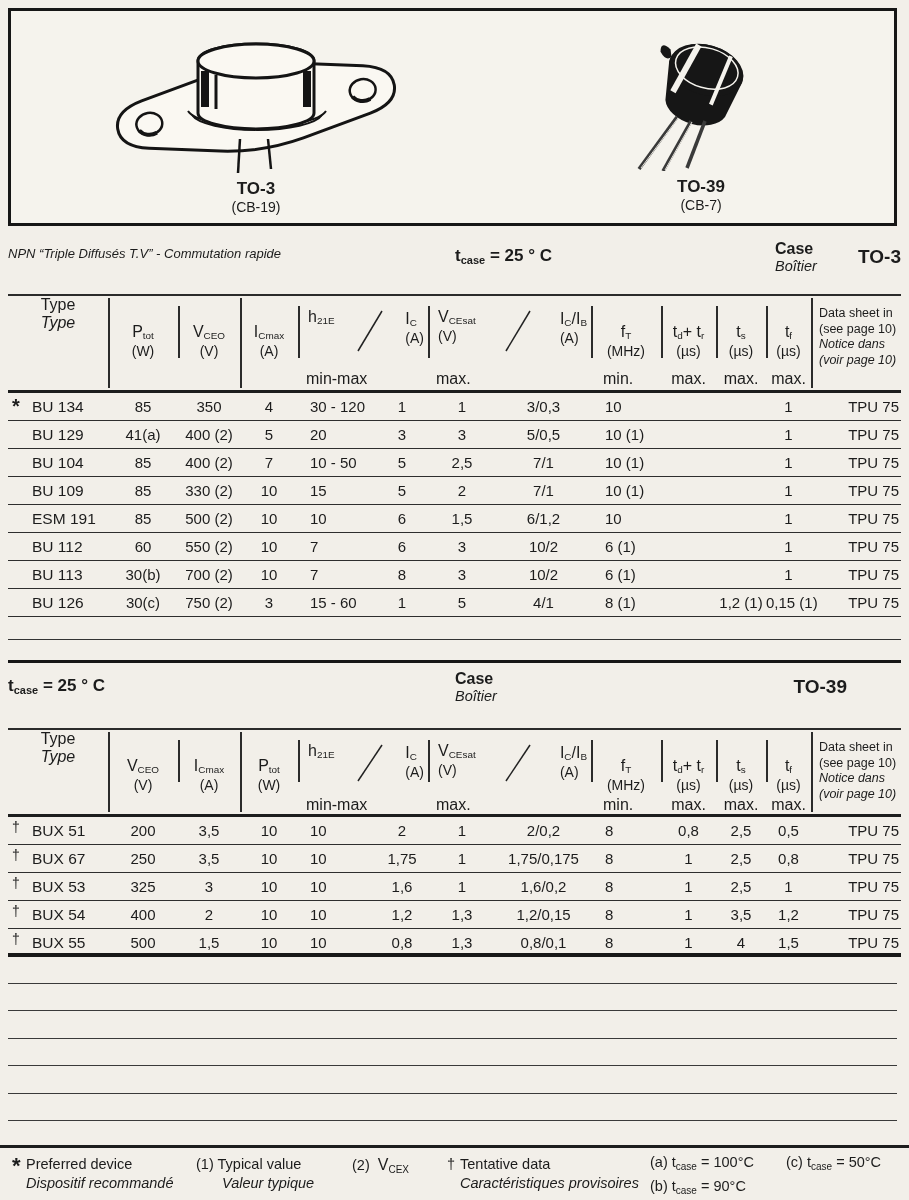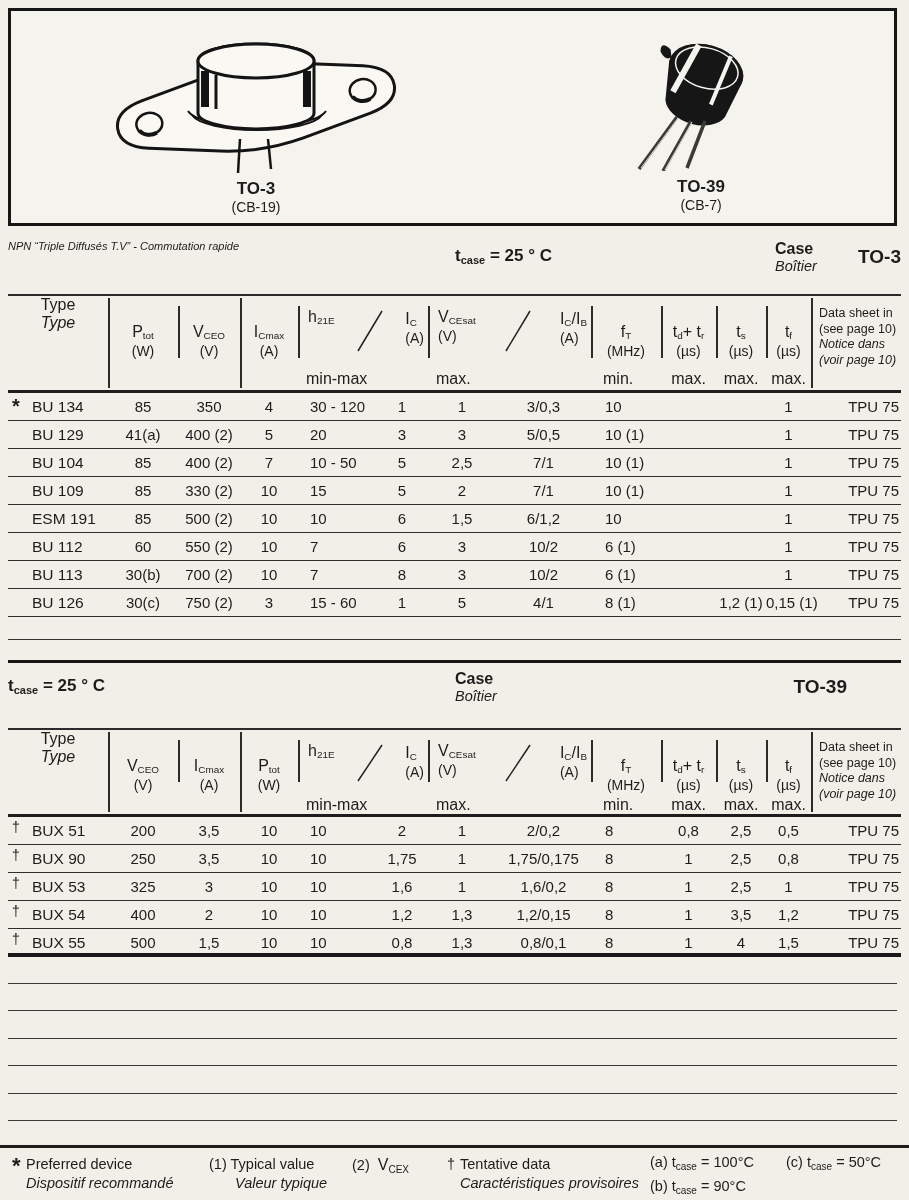--- a/index.html
+++ b/index.html
@@ -27,21 +27,21 @@
 
   
   .sec-head {
     position:absolute; left:8px; width:893px; height:56px;
     display:grid; grid-template-columns:447px 320px 72px 54px;
     align-items:start;
   }
   .sec1 { top:238px; }
   .sec2 { top:660px; border-top:3px solid #161616; padding-top:5px; height:64px; }
   .sec-title-en { font-weight:bold; font-size:18px; letter-spacing:0.2px; }
-  .sec-title-fr { font-style:italic; font-size:11px; margin-top:2px; }
+  .sec-title-fr { font-style:italic; font-size:13px; margin-top:8px; }
   .tcase { font-weight:bold; font-size:17px; padding-top:8px; }
   .tcase sub { font-size:11px; }
   .case-lbl { padding-top:2px; }
   .case-en { font-weight:bold; font-size:16px; }
   .case-fr { font-style:italic; font-size:14.5px; }
   .case-type { font-weight:bold; font-size:19px; padding-top:8px; text-align:right; }
 
   
   .dtable { position:absolute; left:8px; width:893px; }
   .t1 { top:294px; }
@@ -471,21 +471,21 @@
         <div class="cell c5">2</div>
         <div class="cell c6">1</div>
         <div class="cell c7">2/0,2</div>
         <div class="cell c8">8</div>
         <div class="cell c9">0,8</div>
         <div class="cell c10">2,5</div>
         <div class="cell c11">0,5</div>
         <div class="cell c12">TPU 75</div>
       </div>
       <div class="trow">
-        <div class="cell c0"><span class="marker m-dagger">†</span><span>BUX 90</span></div>
+        <div class="cell c0"><span class="marker m-dagger">†</span><span>BUX 67</span></div>
         <div class="cell c1">250</div>
         <div class="cell c2">3,5</div>
         <div class="cell c3">10</div>
         <div class="cell c4">10</div>
         <div class="cell c5">1,75</div>
         <div class="cell c6">1</div>
         <div class="cell c7">1,75/0,175</div>
         <div class="cell c8">8</div>
         <div class="cell c9">1</div>
         <div class="cell c10">2,5</div>
@@ -548,21 +548,21 @@
   <div class="rline"></div>
   <div class="rline"></div>
 </div>
 
 <div class="footer">
   <div class="fn" style="left:26px; top:8px">
     <span class="fn-star">*</span>
     <div>Preferred device</div>
     <div class="fr-line">Dispositif recommandé</div>
   </div>
-  <div class="fn" style="left:209px; top:8px">
+  <div class="fn" style="left:196px; top:8px">
     <div><span>(1)</span> <span>Typical value</span></div>
     <div class="fr-line" style="padding-left:26px">Valeur typique</div>
   </div>
   <div class="fn" style="left:352px; top:8px">
     <span>(2)</span>&nbsp;
     <span class="vcex"><span>V</span><sub>CEX</sub></span>
   </div>
   <div class="fn" style="left:460px; top:8px">
     <span class="fn-dagger">†</span>
     <div>Tentative data</div>

